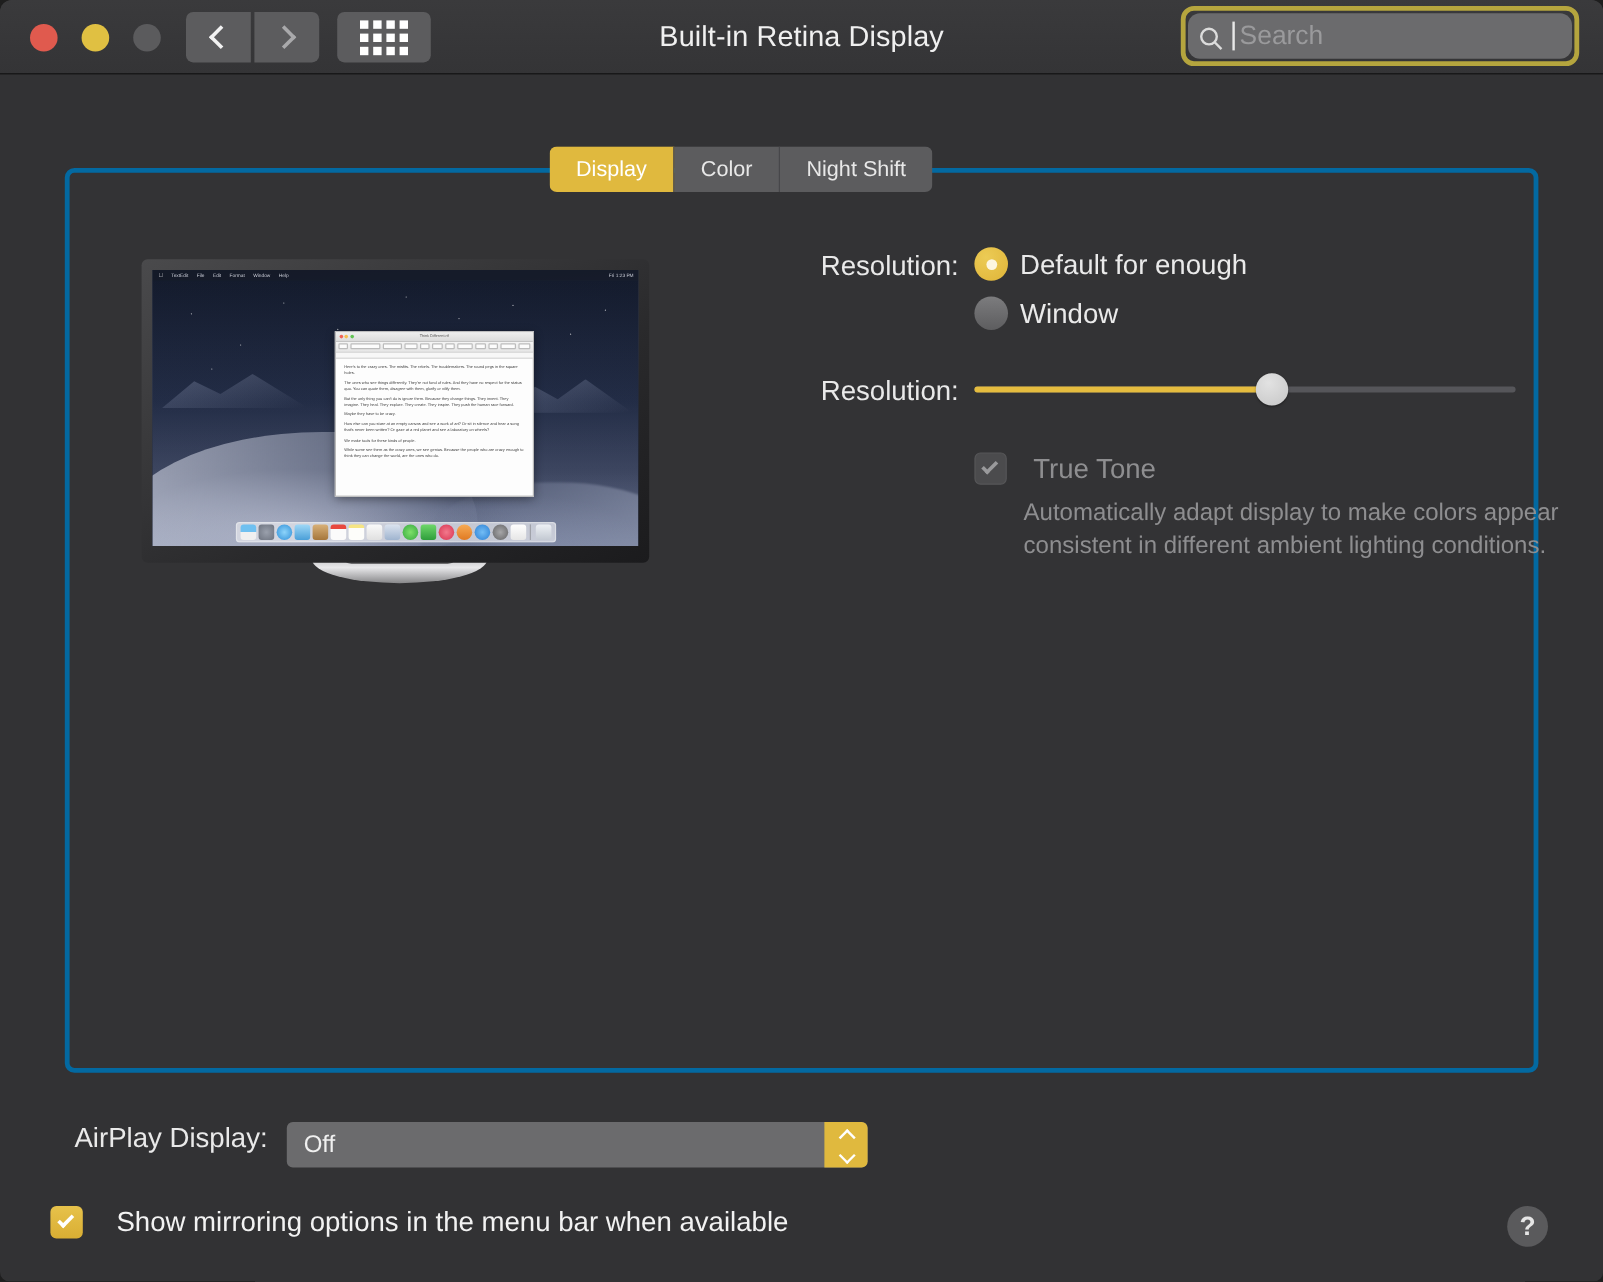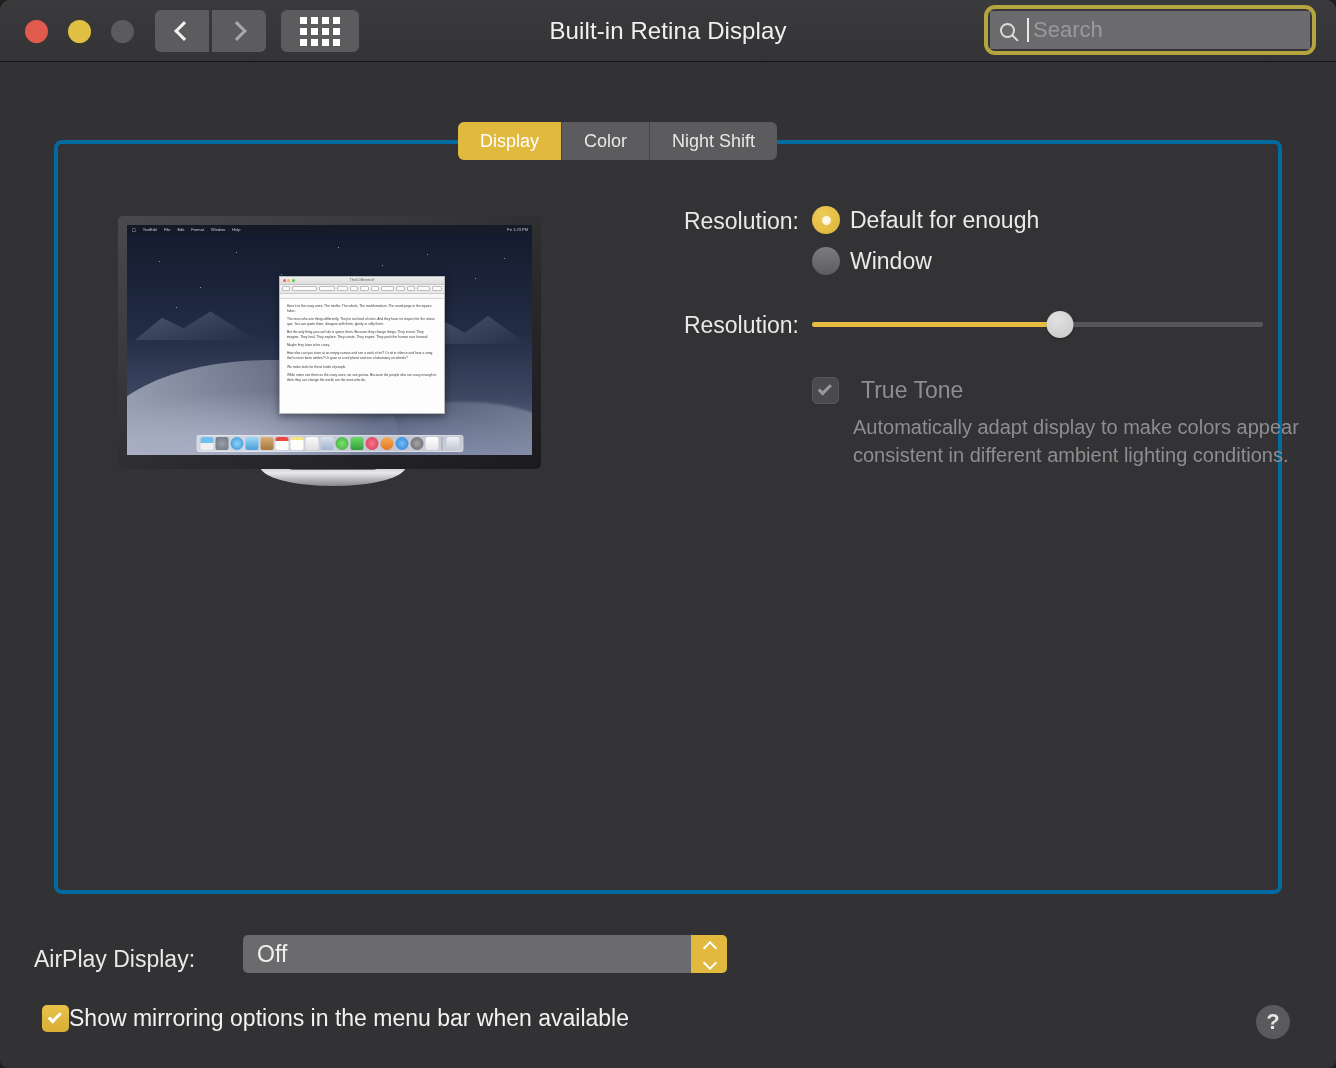--- a/index.html
+++ b/index.html
@@ -73,21 +73,21 @@
   }
 
   .searchwrap {
     position: absolute; top: 5px; right: 20px;
     width: 332px; height: 50px;
     border: 4px solid #b5a53e; border-radius: 11px;
     padding: 2px;
   }
   .searchfield {
     width: 100%; height: 100%;
-    background: #6b6b6d; border-radius: 0;
+    background: #6b6b6d; border-radius: 10px;
     display: flex; align-items: center; padding: 0 10px;
     position: relative;
   }
   .mag {
     width: 15px; height: 15px; border: 2.2px solid #dcdcdc;
     border-radius: 50%; position: relative; flex: none; margin-right: 12px;
   }
   .mag::after {
     content: ""; position: absolute; right: -6px; bottom: -4px;
     width: 8px; height: 2.2px; background: #dcdcdc;
@@ -300,49 +300,49 @@
   }
   .check.bright { border-color: #ffffff; }
   .tt-label { color: #8e8e90; font-size: 23px; margin-left: 11px; }
   .tt-desc {
     color: #8e8e90; font-size: 20px; line-height: 1.42;
     margin-top: 9px; margin-left: 41px; width: 460px;
   }
 
   
   .airplay {
-    position: absolute; left: 34px; top: 935px;
-    display: flex; align-items: flex-end; gap: 32px;
+    position: absolute; left: 62px; top: 935px;
+    display: flex; align-items: flex-start;
   }
   .airplay-label { color: #e9e9e9; font-size: 23px; margin-right: 16px; }
   .popup {
     position: relative; width: 484px; height: 38px;
     background: #6b6b6d; border-radius: 5px;
     display: flex; align-items: center; padding-left: 14px;
   }
-  .popup-value { color: #f0f0f0; font-size: 23px; }
+  .popup-value { color: #f0f0f0; font-size: 20px; }
   .stepper {
     position: absolute; right: 0; top: 0;
     width: 36px; height: 38px; background: #e0b93e;
     border-radius: 0 5px 5px 0;
     display: flex; flex-direction: column;
     align-items: center; justify-content: center; gap: 4px;
   }
   .sch { width: 11px; height: 11px; position: relative; }
   .sch::after {
     content: ""; position: absolute; left: 1px; top: 2px;
     width: 8px; height: 8px;
     border-left: 2.4px solid #fff; border-bottom: 2.4px solid #fff;
   }
   .sch.up::after   { transform: rotate(135deg); }
   .sch.down::after { transform: rotate(-45deg); }
 
   .mirror {
     position: absolute; left: 42px; top: 1005px;
-    display: flex; align-items: center; gap: 0;
+    display: flex; align-items: center; gap: 28px;
   }
   .cb-on {
     width: 27px; height: 27px; border-radius: 5px;
     background: linear-gradient(to bottom, #e7c24b, #d9ae33);
     display: flex; align-items: center; justify-content: center; flex: none;
   }
   .mirror-label { color: #f2f2f2; font-size: 23px; }
 
   .help {
     position: absolute; right: 46px; top: 1005px;

